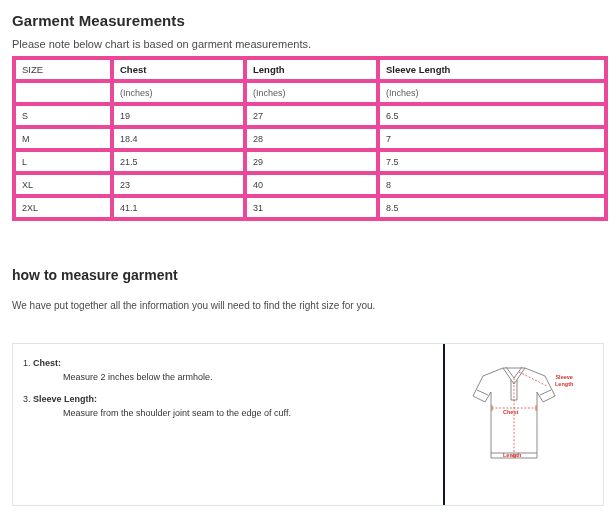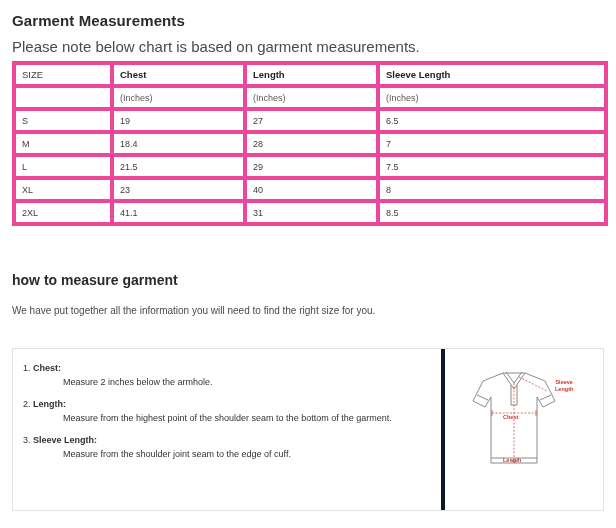--- a/index.html
+++ b/index.html
@@ -22,21 +22,21 @@
     padding: 0 12px;
   }
   .title {
     font-size: 15px;
     font-weight: bold;
     color: #2b2b2b;
     margin: 12px 0 0 0;
     letter-spacing: 0.1px;
   }
   .subtitle {
-    font-size: 15px;
+    font-size: 11px;
     color: #4a4a4a;
     margin: 9px 0 6px 0;
   }
   table.size-table {
     width: 592px;
     border-collapse: collapse;
     table-layout: fixed;
     font-size: 9px;
   }
   table.size-table th,
@@ -82,21 +82,21 @@
     width: 592px;
     height: 163px;
     border: 1px solid #e2e2e2;
     box-sizing: border-box;
     display: flex;
   }
   .measure-left {
     width: 432px;
     box-sizing: border-box;
     padding: 14px 12px 0 10px;
-    border-right: 4px solid #0f172a;
+    border-right: 2px solid #0f172a;
   }
   .measure-right {
     flex: 1;
     position: relative;
   }
   .m-item {
     margin-bottom: 12px;
   }
   .m-head {
     font-size: 9px;
@@ -200,27 +200,20 @@
     <div class="measure-left">
 
       <div class="m-item">
         <div class="m-head">
           <span>1.</span>
           <b>Chest:</b>
         </div>
         <div class="m-desc">Measure 2 inches below the armhole.</div>
       </div>
 
-      <div class="m-item">
-        <div class="m-head">
-          <span>2.</span>
-          <b>Length:</b>
-        </div>
-        <div class="m-desc">Measure from the highest point of the shoulder seam to the bottom of the garment.</div>
-      </div>
 
       <div class="m-item">
         <div class="m-head">
           <span>3.</span>
           <b>Sleeve Length:</b>
         </div>
         <div class="m-desc">Measure from the shoulder joint seam to the edge of cuff.</div>
       </div>
 
     </div>

